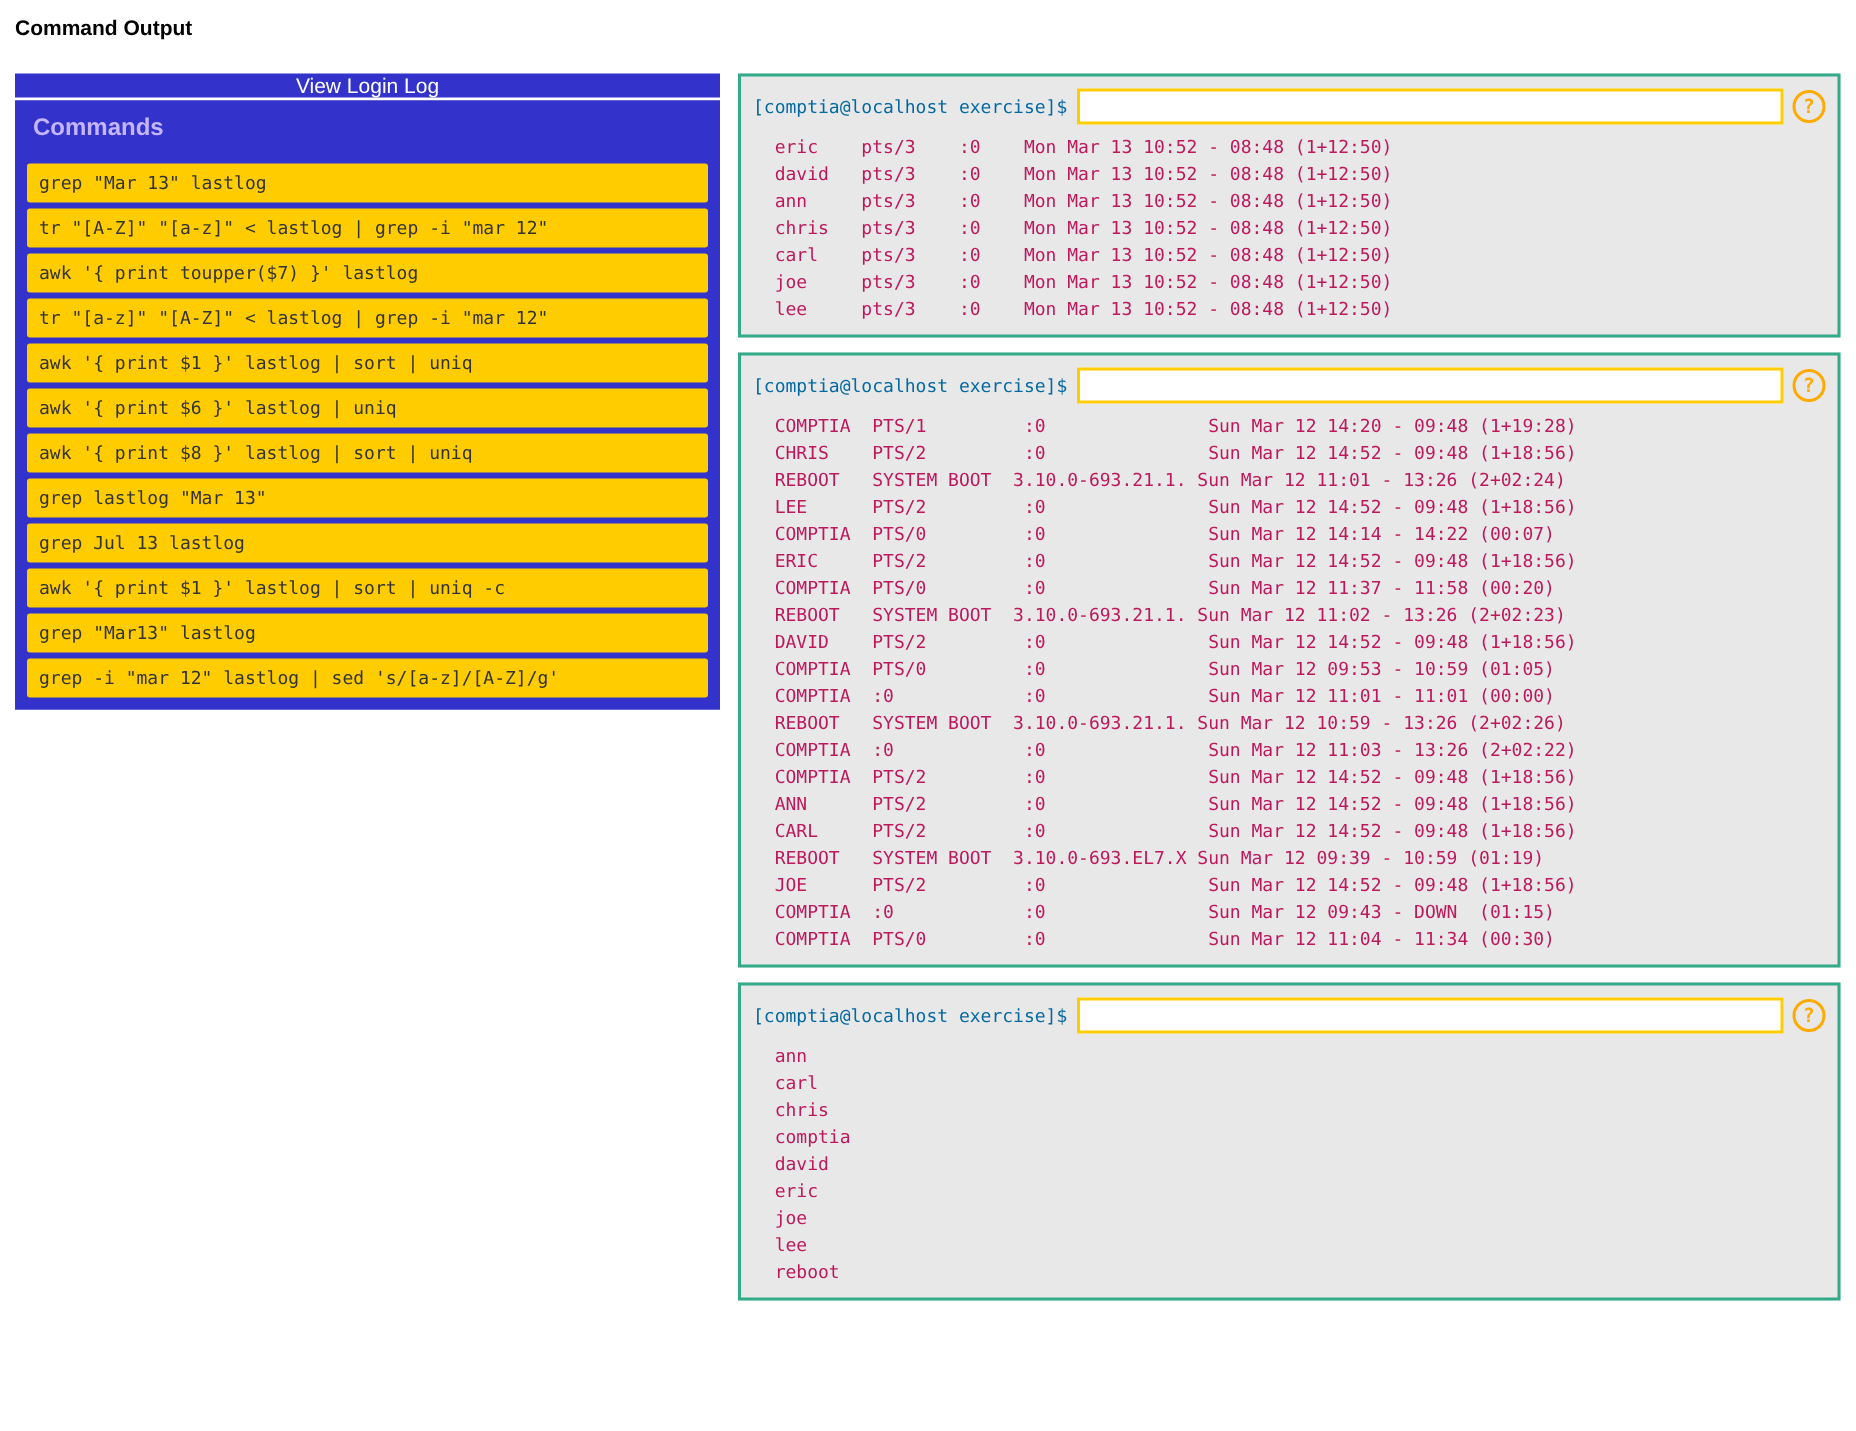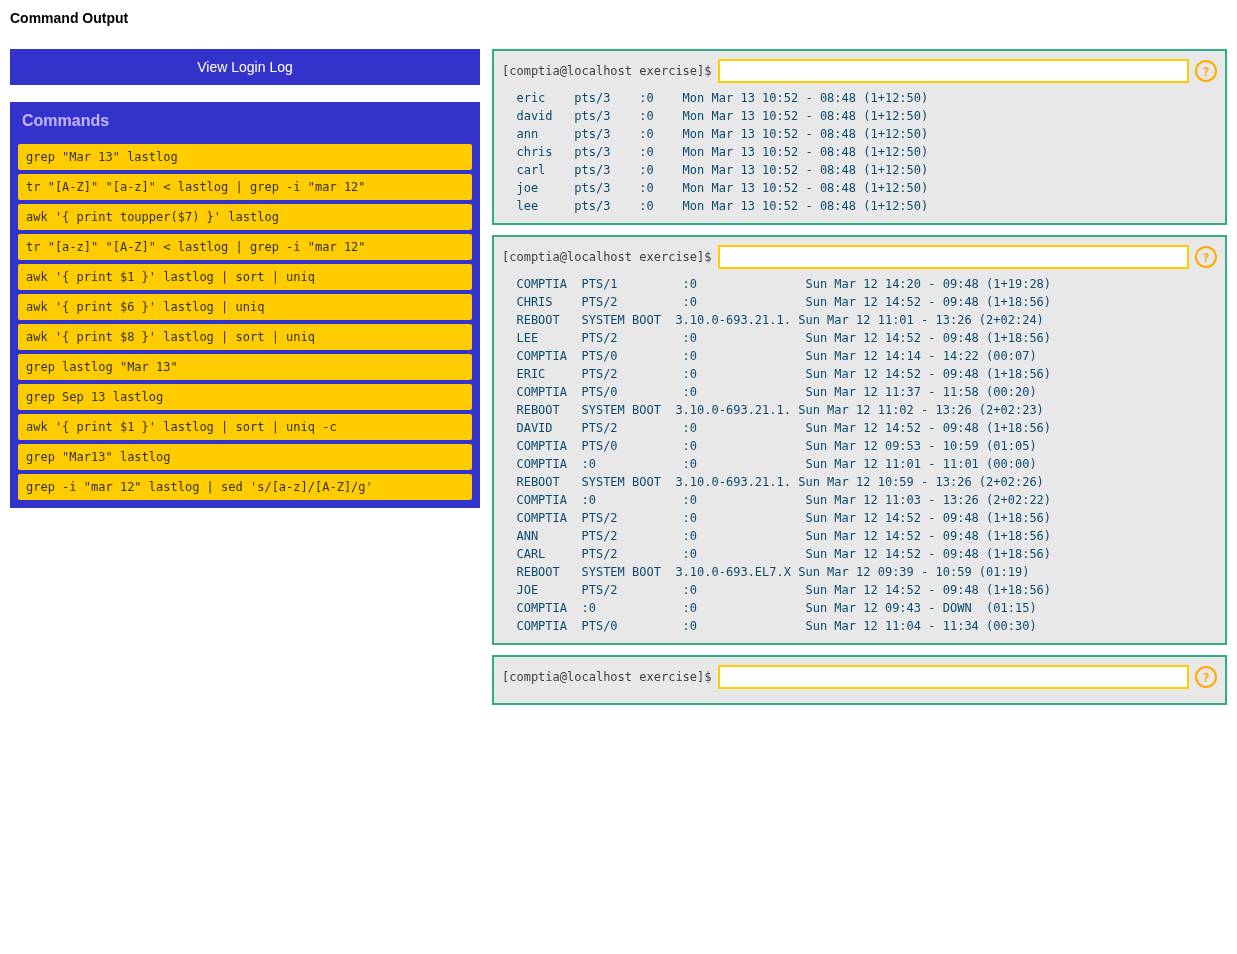--- a/index.html
+++ b/index.html
@@ -22,24 +22,23 @@
     
     .left-panel {
       width: 470px;
       flex-shrink: 0;
     }
     .view-login-btn {
       background: #3333cc;
       color: #fff;
       border: none;
       width: 100%;
-      padding: 10px;
       font-size: 14px;
       cursor: pointer;
-      margin-bottom: 17px;
+      margin-bottom: 2px;
       text-align: center;
     }
     .commands-box {
       border: 2px solid #3333cc;
       background: #3333cc;
     }
     .commands-header {
       background: #3333cc;
       color: #c4b5fd;
       font-weight: bold;
@@ -76,21 +75,21 @@
       font-family: monospace;
       font-size: 12px;
     }
     .terminal-prompt-row {
       display: flex;
       align-items: center;
       gap: 6px;
       margin-bottom: 6px;
     }
     .prompt-text {
-      color: #404040;
+      color: #0369a1;
       white-space: nowrap;
       font-family: monospace;
       font-size: 12px;
     }
     .prompt-input {
       flex: 1;
       border: 2px solid #ffcc00;
       background: #fff;
       padding: 3px 5px;
       font-family: monospace;
@@ -105,21 +104,21 @@
       color: #ffaa00;
       font-weight: bold;
       display: flex;
       align-items: center;
       justify-content: center;
       font-size: 13px;
       cursor: pointer;
       flex-shrink: 0;
     }
     .terminal-output {
-      color: #0c4a6e;
+      color: #be185d;
       white-space: pre;
       font-family: monospace;
       font-size: 12px;
       line-height: 1.5;
     }
   </style>
 </head>
 <body>
 
 <div id="page-title">Command Output</div>
@@ -132,21 +131,21 @@
       <div class="commands-header">Commands</div>
       <div class="commands-list">
       <div class="cmd-item">grep "Mar 13" lastlog</div>
           <div class="cmd-item">tr "[A-Z]" "[a-z]" &lt; lastlog | grep -i "mar 12"</div>
           <div class="cmd-item">awk '{ print toupper($7) }' lastlog</div>
           <div class="cmd-item">tr "[a-z]" "[A-Z]" &lt; lastlog | grep -i "mar 12"</div>
           <div class="cmd-item">awk '{ print $1 }' lastlog | sort | uniq</div>
           <div class="cmd-item">awk '{ print $6 }' lastlog | uniq</div>
           <div class="cmd-item">awk '{ print $8 }' lastlog | sort | uniq</div>
           <div class="cmd-item">grep lastlog "Mar 13"</div>
-          <div class="cmd-item">grep Sep 13 lastlog</div>
+          <div class="cmd-item">grep Jul 13 lastlog</div>
           <div class="cmd-item">awk '{ print $1 }' lastlog | sort | uniq -c</div>
           <div class="cmd-item">grep "Mar13" lastlog</div>
           <div class="cmd-item">grep -i "mar 12" lastlog | sed 's/[a-z]/[A-Z]/g'</div>
         </div>
     </div>
   </div>
 
   <div class="right-panel">
 
     <div class="terminal-box">
@@ -191,15 +190,24 @@
   COMPTIA  :0            :0               Sun Mar 12 09:43 - DOWN  (01:15)
   COMPTIA  PTS/0         :0               Sun Mar 12 11:04 - 11:34 (00:30)</div>
     </div>
 
     <div class="terminal-box">
       <div class="terminal-prompt-row">
         <span class="prompt-text">[comptia@localhost exercise]$</span>
         <input class="prompt-input" type="text" value="" style="">
         <div class="question-icon">?</div>
       </div>
+      <div class="terminal-output">  ann
+  carl
+  chris
+  comptia
+  david
+  eric
+  joe
+  lee
+  reboot</div>
     </div>
   </div>
 </div>
 
 </body></html>

